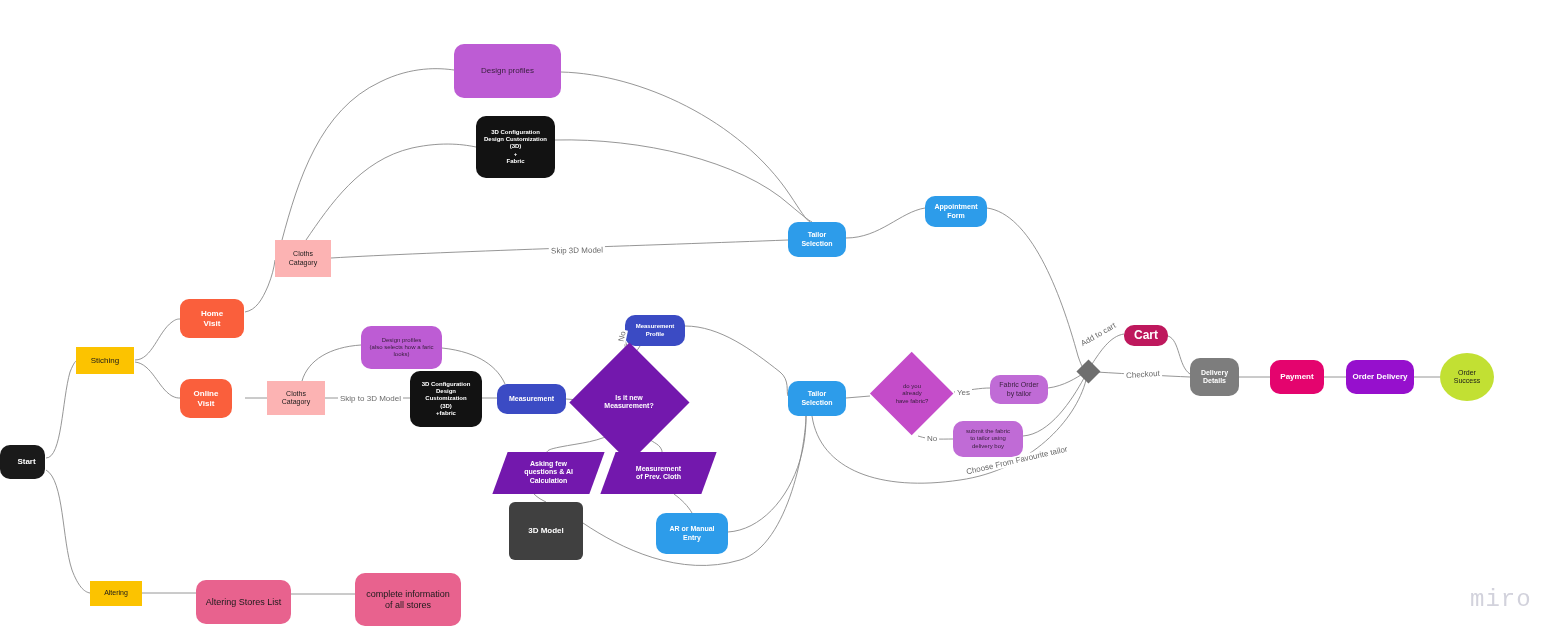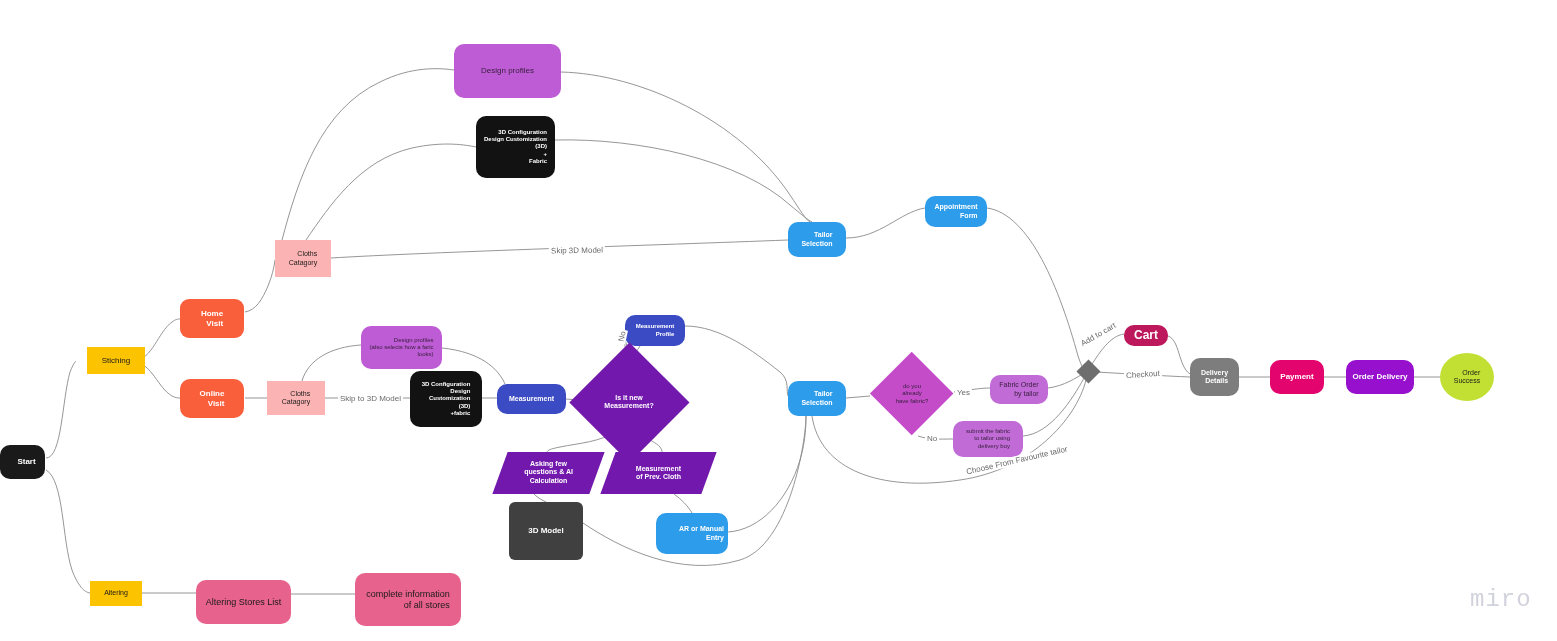--- a/index.html
+++ b/index.html
@@ -8,21 +8,21 @@
     background: #ffffff;
     font-family: "Liberation Sans", sans-serif;
     overflow: hidden;
   }
   #board { position: relative; width: 1557px; height: 641px; background: #ffffff; }
   #edges { position: absolute; left: 0; top: 0; width: 1557px; height: 641px; }
 
   .node {
     position: absolute;
     display: flex; align-items: center; justify-content: center;
-    text-align: right;
+    text-align: center;
     line-height: 1.2;
     color: #ffffff;
     font-weight: bold;
     padding: 2px 4px;
     white-space: pre-line;
   }
   .rounded { border-radius: 10px; }
   .rect { border-radius: 0px; }
   .ellipse { border-radius: 50%; }
 
@@ -107,25 +107,25 @@
       <path d="M 1168 336 C 1180 340 1178 366 1190 374" fill="none" stroke="#8a8a8a" stroke-width="0.9"></path>
       <path d="M 1096 372 C 1130 374 1166 376 1190 377" fill="none" stroke="#8a8a8a" stroke-width="0.9"></path>
       <path d="M 1239 377 L 1270 377" fill="none" stroke="#8a8a8a" stroke-width="0.9"></path>
       <path d="M 1324 377 L 1346 377" fill="none" stroke="#8a8a8a" stroke-width="0.9"></path>
       <path d="M 1414 377 L 1440 377" fill="none" stroke="#8a8a8a" stroke-width="0.9"></path>
       <path d="M 142 593 L 196 593" fill="none" stroke="#8a8a8a" stroke-width="0.9"></path>
       <path d="M 291 594 L 355 594" fill="none" stroke="#8a8a8a" stroke-width="0.9"></path>
     </svg>
   <div id="nodes-layer">
       <div class="node rounded" style="left: 0px; top: 445px; width: 45px; height: 34px; background: rgb(26, 26, 26); color: rgb(255, 255, 255); font-size: 8px; padding-left: 12px;">Start</div>
-      <div class="node rect" style="left: 87px; top: 347px; width: 58px; height: 27px; background: rgb(252, 195, 0); color: rgb(26, 26, 26); font-size: 8px; font-weight: normal;">Stiching</div>
+      <div class="node rect" style="left: 76px; top: 347px; width: 58px; height: 27px; background: rgb(252, 195, 0); color: rgb(26, 26, 26); font-size: 8px; font-weight: normal;">Stiching</div>
       <div class="node rect" style="left: 90px; top: 581px; width: 52px; height: 25px; background: rgb(252, 195, 0); color: rgb(26, 26, 26); font-size: 7px; font-weight: normal;">Altering</div>
       <div class="node rounded" style="left: 180px; top: 299px; width: 64px; height: 39px; background: rgb(250, 95, 60); color: rgb(255, 255, 255); font-size: 8px; border-radius: 9px;">Home
 Visit</div>
-      <div class="node rounded" style="left: 180px; top: 379px; width: 64px; height: 39px; background: rgb(250, 95, 60); color: rgb(255, 255, 255); font-size: 8px;">Online
+      <div class="node rounded" style="left: 180px; top: 379px; width: 52px; height: 39px; background: rgb(250, 95, 60); color: rgb(255, 255, 255); font-size: 8px;">Online
 Visit</div>
       <div class="node rect" style="left: 275px; top: 240px; width: 56px; height: 37px; background: rgb(252, 179, 179); color: rgb(26, 26, 26); font-size: 7px; font-weight: normal;">Cloths
 Catagory</div>
       <div class="node rect" style="left: 267px; top: 381px; width: 58px; height: 34px; background: rgb(252, 179, 179); color: rgb(26, 26, 26); font-size: 7px; font-weight: normal;">Cloths
 Catagory</div>
       <div class="node rounded" style="left: 454px; top: 44px; width: 107px; height: 54px; background: rgb(189, 92, 212); color: rgb(59, 32, 64); font-size: 8px; font-weight: normal;">Design profiles</div>
       <div class="node rounded" style="left: 476px; top: 116px; width: 79px; height: 62px; background: rgb(18, 18, 18); color: rgb(255, 255, 255); font-size: 6px;">3D Configuration
 Design Customization
 (3D)
 +

